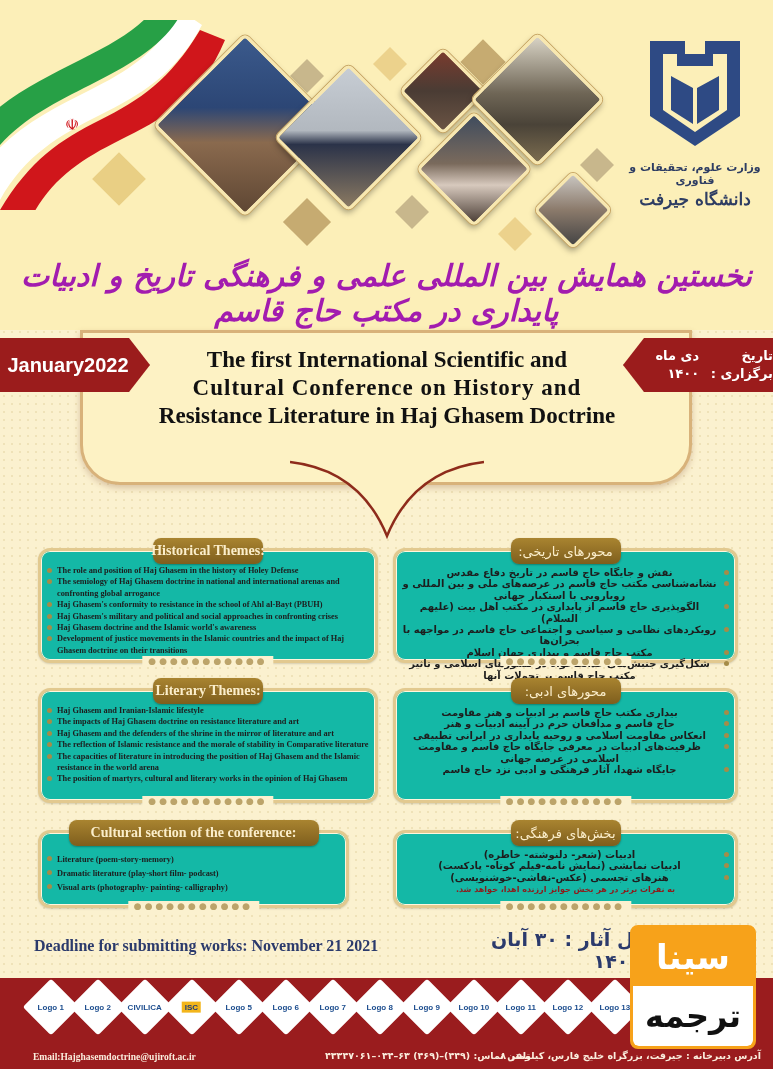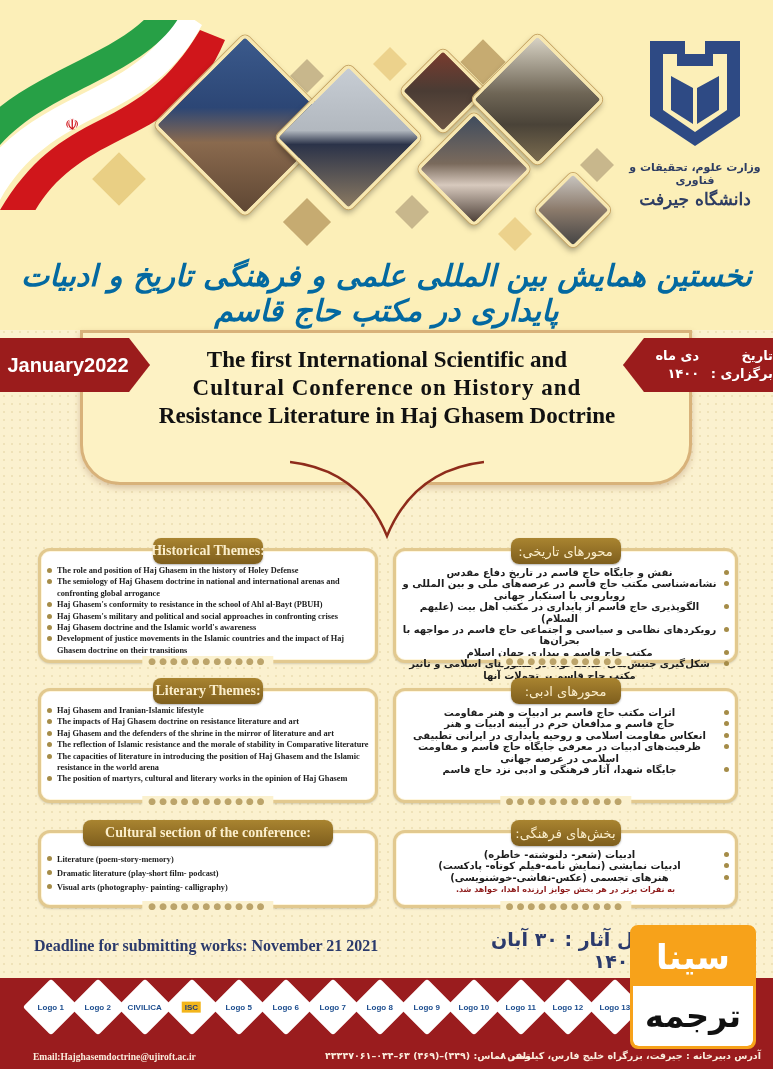--- a/index.html
+++ b/index.html
@@ -31,21 +31,21 @@
     position: absolute; transform: rotate(45deg);
   }
   
   .logo-wrap { position: absolute; left: 620px; top: 36px; width: 150px; text-align: center; }
   .logo-text1 { font-family: "DejaVu Sans", sans-serif; font-size: 11px; color: #2e3d63; font-weight: bold; margin-top: 6px; }
   .logo-text2 { font-family: "DejaVu Serif", serif; font-size: 17px; color: #2e3d63; font-weight: bold; margin-top: 2px; }
   
   .fa-title {
     position: absolute; left: 0; top: 258px; width: 773px; text-align: center;
     font-family: "DejaVu Serif", serif; font-style: italic; font-weight: bold;
-    font-size: 30px; color: #0369a1; direction: rtl; letter-spacing: 0px;
+    font-size: 30px; color: #a21caf; direction: rtl; letter-spacing: 0px;
   }
   
   .cartouche {
     position: absolute; left: 80px; top: 330px; width: 612px; height: 155px;
     background: #fdf2c4;
     border: 3px solid #d8b27a;
     border-radius: 0 0 40px 40px;
     box-shadow: 0 3px 6px rgba(120,60,30,.25);
   }
   .cartouche-point {
@@ -62,21 +62,21 @@
     background: #9b1c1c; color: #fff;
     font-family: "Liberation Sans", sans-serif; font-weight: bold;
     display: flex; flex-direction: row; align-items: center; justify-content: center;
     box-shadow: 0 2px 3px rgba(0,0,0,.3);
   }
   .ribbon.left { left: 0; width: 150px; clip-path: polygon(0 0, 86% 0, 100% 50%, 86% 100%, 0 100%); font-size: 20px; line-height: 22px; padding-right: 14px; }
   .ribbon.right { right: 0; width: 150px; clip-path: polygon(14% 0, 100% 0, 100% 100%, 14% 100%, 0 50%); font-size: 13px; line-height: 18px; padding-left: 16px; direction: rtl; font-family: "DejaVu Sans", sans-serif; }
   
   .box {
     position: absolute;
-    background: #ffffff;
+    background: #14b8a6;
     border: 3px solid #e2c98f;
     border-radius: 12px;
     box-shadow: inset 0 0 0 1px #fff6dd, 0 1px 2px rgba(0,0,0,.15);
   }
   .box-head {
     position: absolute; top: -13px; left: 50%; transform: translateX(-50%);
     height: 26px; padding: 0 18px;
     background: linear-gradient(#a98430, #7e5e1d);
     border-radius: 8px; color: #fbeecb;
     font-family: "Liberation Serif", serif; font-weight: bold; font-size: 14px;
@@ -262,30 +262,30 @@
     <li>The reflection of Islamic resistance and the morale of stability in Comparative literature</li>
     <li>The capacities of literature in introducing the position of Haj Ghasem and the Islamic resistance in the world arena</li>
     <li>The position of martyrs, cultural and literary works in the opinion of Haj Ghasem</li>
   </ul>
   <div class="dots">●●●●●●●●●●●</div>
 </div>
 
 <div class="box fa" style="left:393px;top:688px;width:345px;height:115px;">
   <div class="box-head fa" style="width:110px;">محورهای ادبی:</div>
   <ul style="padding:16px 4px 0 4px;">
-    <li>اثرات مکتب حاج قاسم بر ادبیات و هنر مقاومت</li>
+    <li>بیداری مکتب حاج قاسم بر ادبیات و هنر مقاومت</li>
     <li>حاج قاسم و مدافعان حرم در آیینه ادبیات و هنر</li>
     <li>انعکاس مقاومت اسلامی و روحیه پایداری در ایرانی تطبیقی</li>
     <li>ظرفیت‌های ادبیات در معرفی جایگاه حاج قاسم و مقاومت اسلامی در عرصه جهانی</li>
     <li>جایگاه شهدا، آثار فرهنگی و ادبی نزد حاج قاسم</li>
   </ul>
   <div class="dots">●●●●●●●●●●●</div>
 </div>
 
-<div class="box" style="left:38px;top:830px;width:340px;height:78px;">
+<div class="box" style="left:38px;top:830px;width:311px;height:78px;">
   <div class="box-head" style="width:250px;">Cultural  section of the conference:</div>
   <ul style="padding:20px 6px 0 4px;">
     <li style="line-height:14px;">Literature (poem-story-memory)</li>
     <li style="line-height:14px;">Dramatic literature (play-short film- podcast)</li>
     <li style="line-height:14px;">Visual arts (photography- painting- calligraphy)</li>
   </ul>
   <div class="dots">●●●●●●●●●●●</div>
 </div>
 
 <div class="box fa" style="left:393px;top:830px;width:345px;height:78px;">

